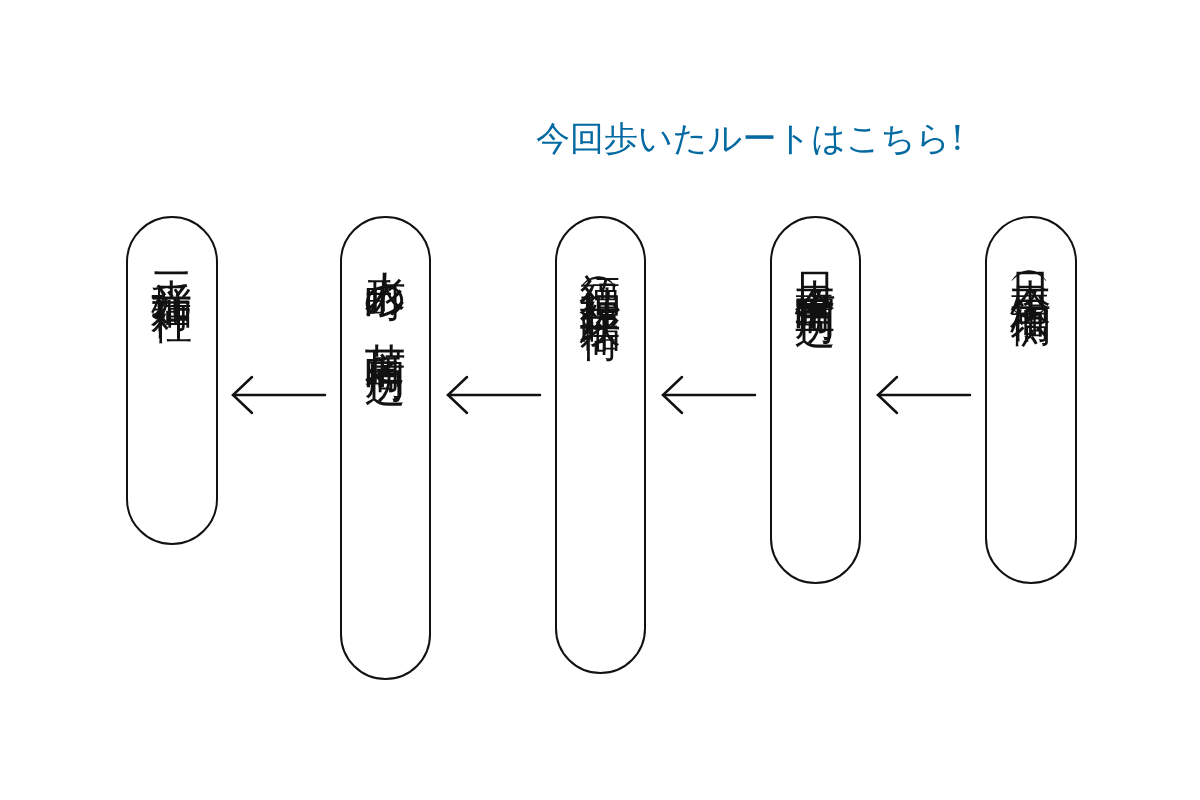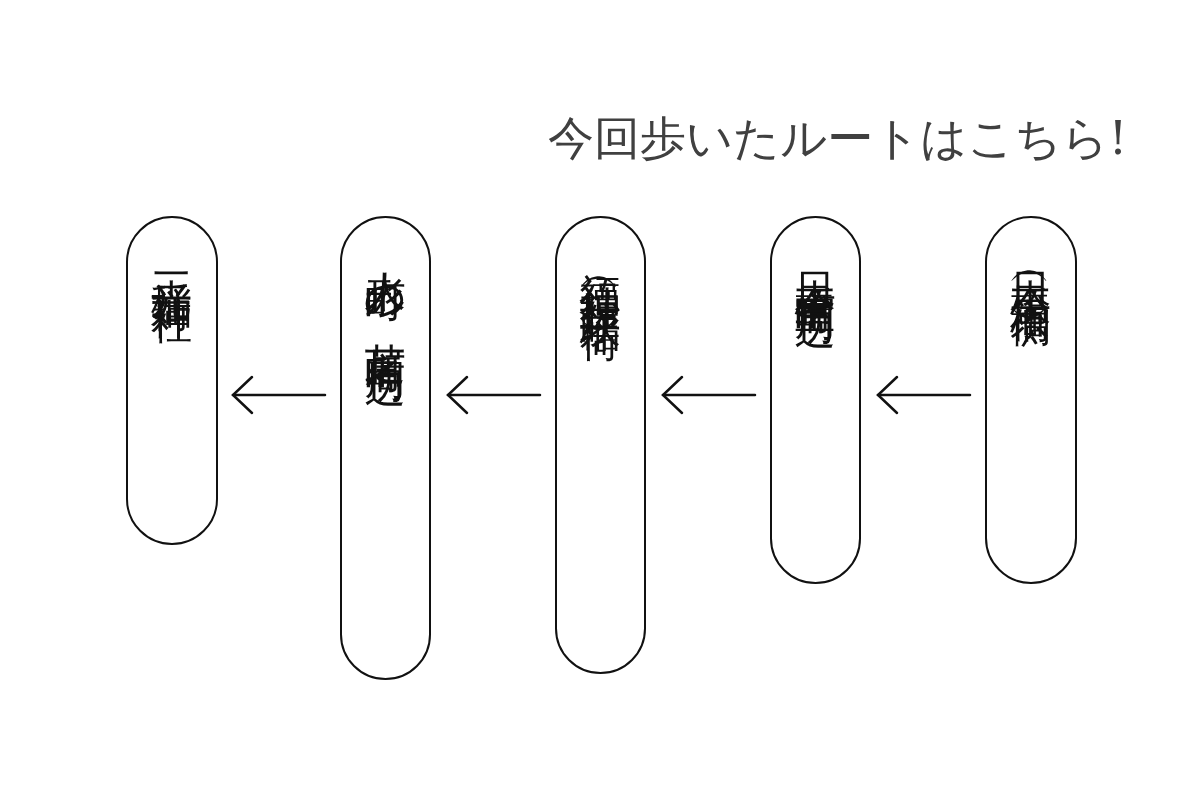--- a/index.html
+++ b/index.html
@@ -12,26 +12,25 @@
     height: 800px;
     position: relative;
     overflow: hidden;
     font-family: "DejaVu Serif", "Liberation Serif", serif;
     color: #111111;
   }
   .title {
     position: absolute;
     left: 536px;
     top: 110px;
-    font-size: 46px;
+    font-size: 34px;
     line-height: 56px;
     letter-spacing: 0px;
     white-space: nowrap;
-    color: #404040;
-    margin-left: 12px;
+    color: #0369a1;
   }
   .stop {
     position: absolute;
     top: 216px;
     width: 88px;
     border: 2.5px solid #111111;
     border-radius: 46px;
     box-sizing: border-box;
     display: flex;
     justify-content: center;

